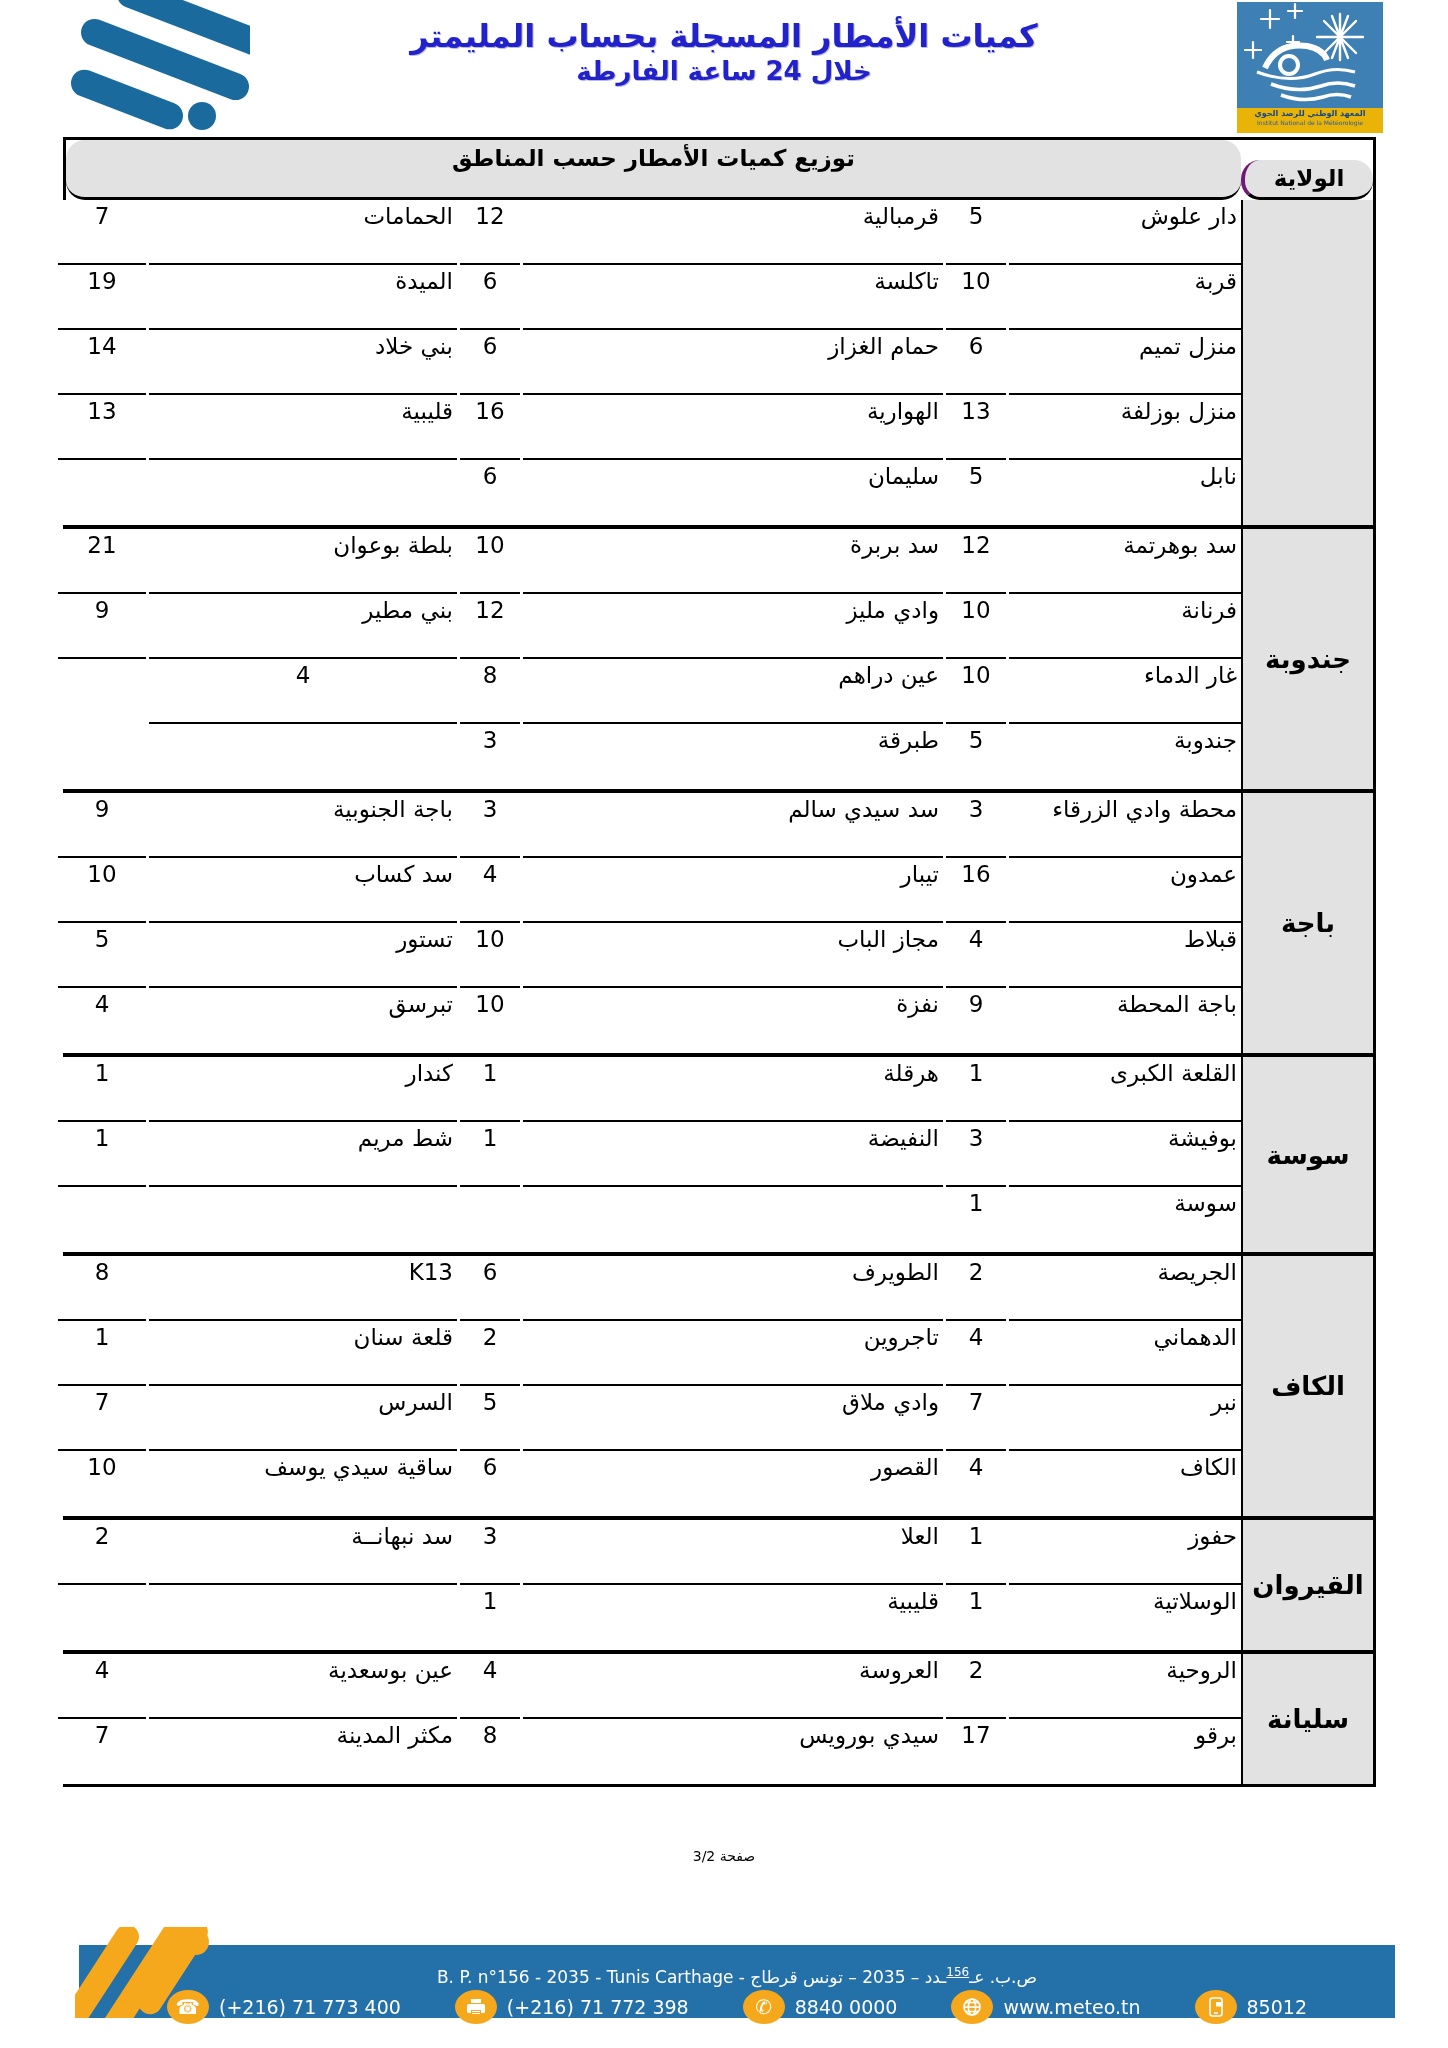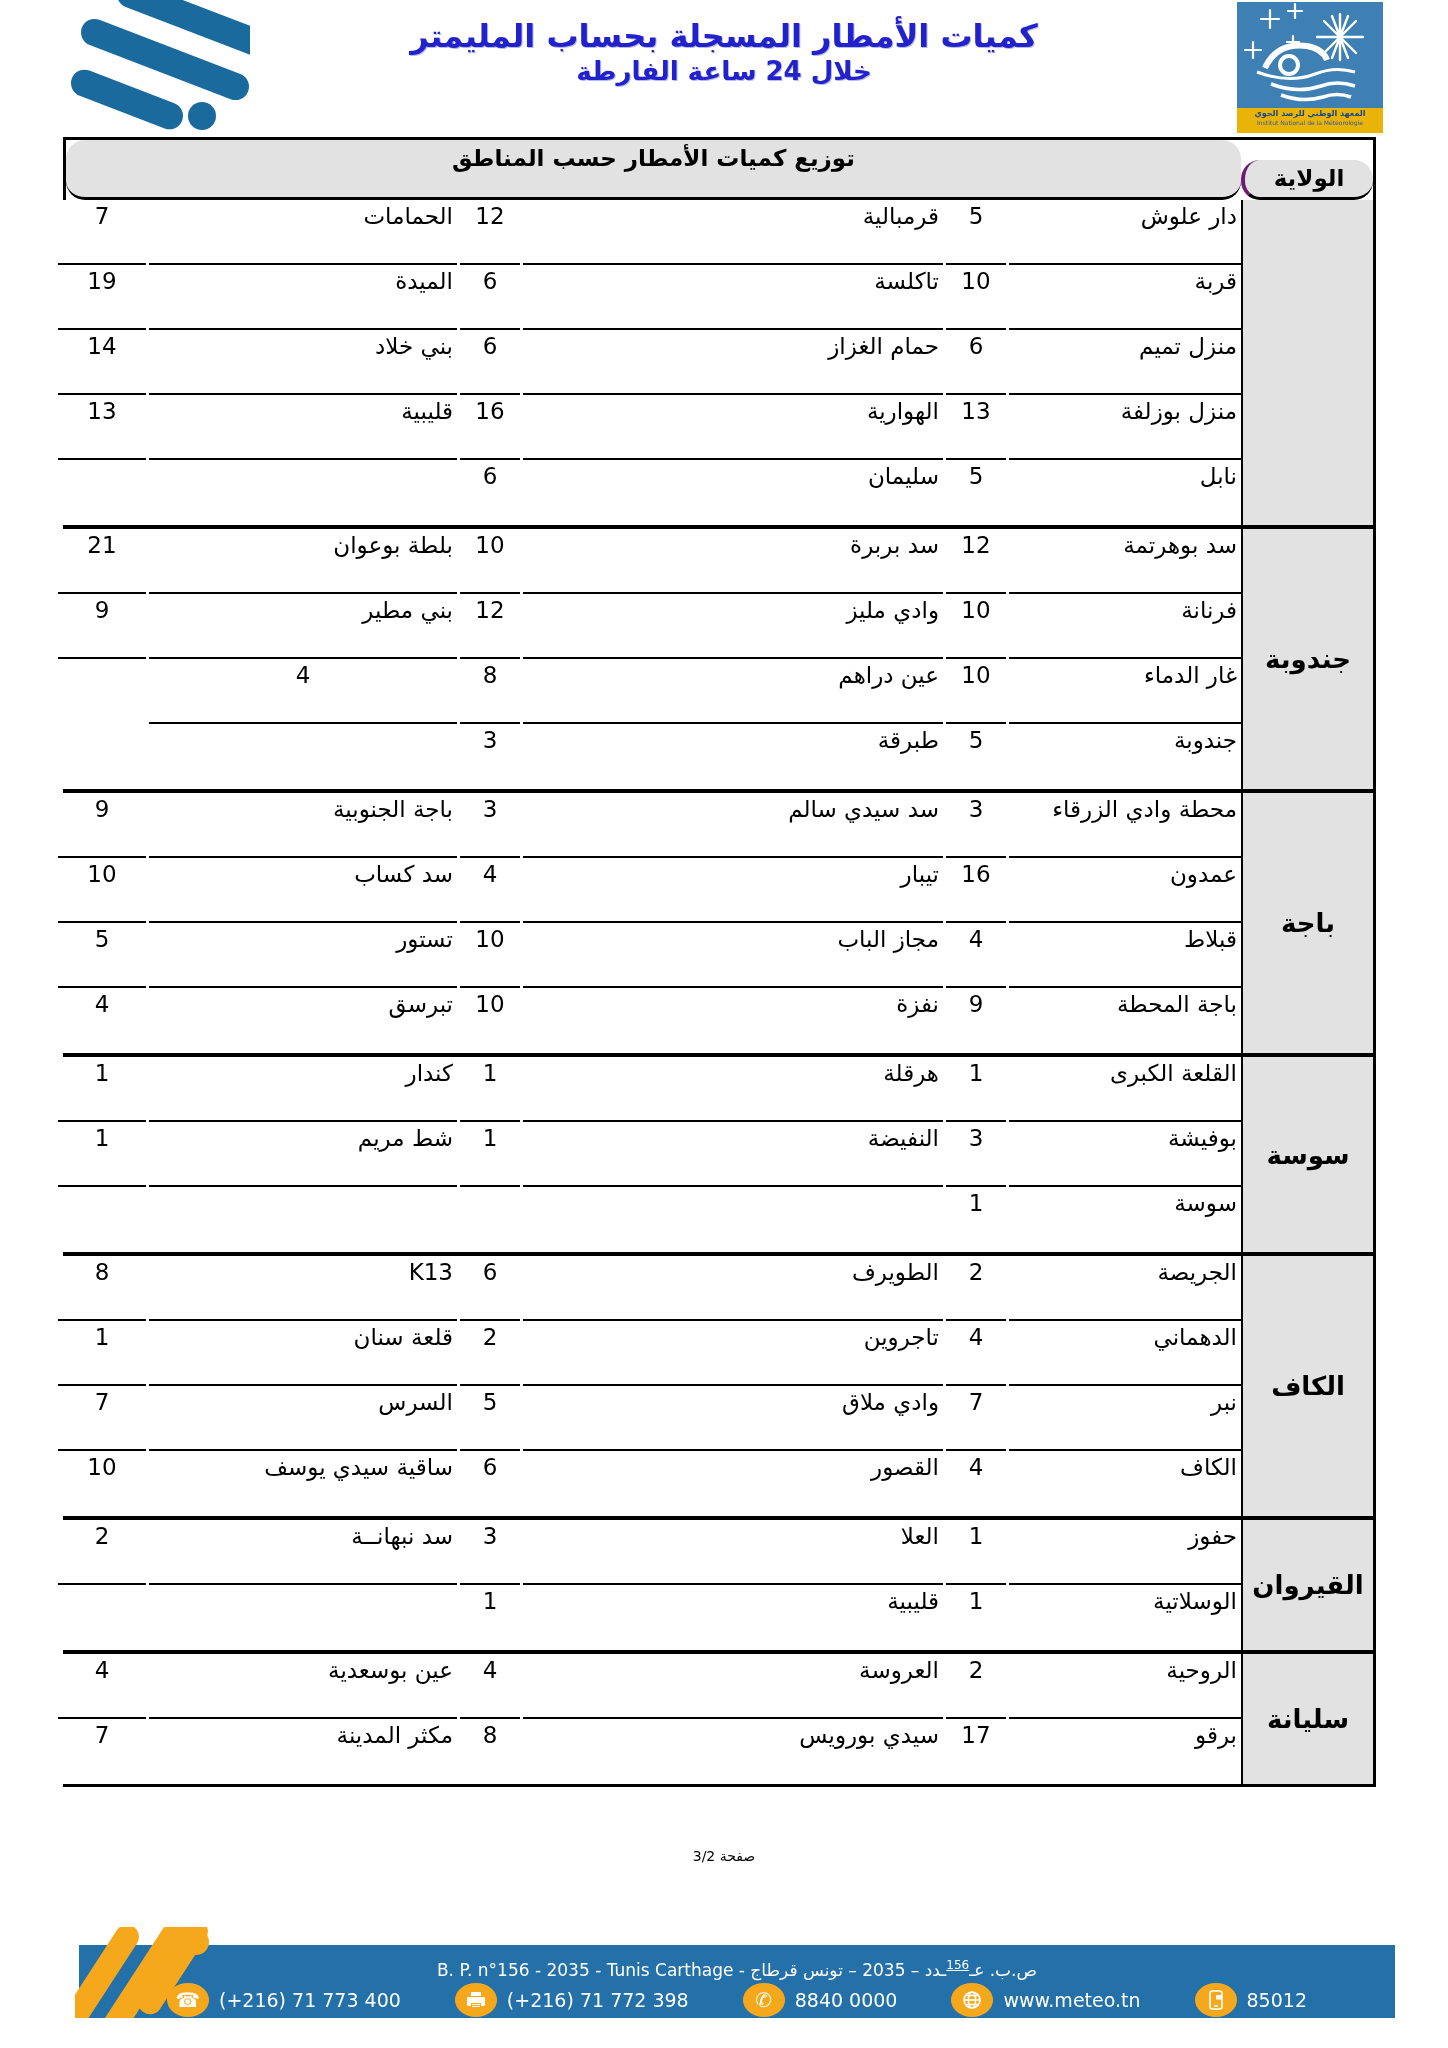--- a/index.html
+++ b/index.html
@@ -43,21 +43,21 @@
   .page-number{position:absolute;left:0;top:1848px;width:100%;text-align:center;
     font-size:14px;direction:rtl;}
   
   .footer-band{position:absolute;left:79px;top:1945px;width:1316px;height:73px;background:#2470a8;}
   .ftr-streaks{position:absolute;left:75px;top:1927px;width:160px;height:91px;overflow:hidden;z-index:2;}
   .fbar{position:absolute;height:24px;border-radius:13px;background:#f6a81c;transform:rotate(-57deg);}
   .fbar.b1{width:125px;left:-38px;top:40px;}
   .fbar.b2{width:155px;left:-4px;top:34px;}
   .fbar.b3{width:108px;left:44px;top:28px;}
   .fdot{position:absolute;left:108px;top:2px;width:26px;height:26px;border-radius:50%;background:#f6a81c;}
-  .address-line{color:#fff;font-size:17px;text-align:center;margin-top:13px;white-space:nowrap;}
+  .address-line{color:#fff;font-size:17px;text-align:center;margin-top:20px;white-space:nowrap;}
   .address-line .num156{font-size:12px;vertical-align:super;text-decoration:underline;}
   .contacts{display:flex;justify-content:center;align-items:center;gap:54px;margin-top:3px;}
   .contact{display:flex;align-items:center;gap:10px;color:#fff;font-size:19px;white-space:nowrap;}
   .cicon{width:42px;height:34px;border-radius:50%;background:#f6a81c;display:flex;
     align-items:center;justify-content:center;color:#fff;font-size:20px;flex:0 0 auto;}
   .cicon svg{display:block;}
 </style>
 </head>
 <body>
 

